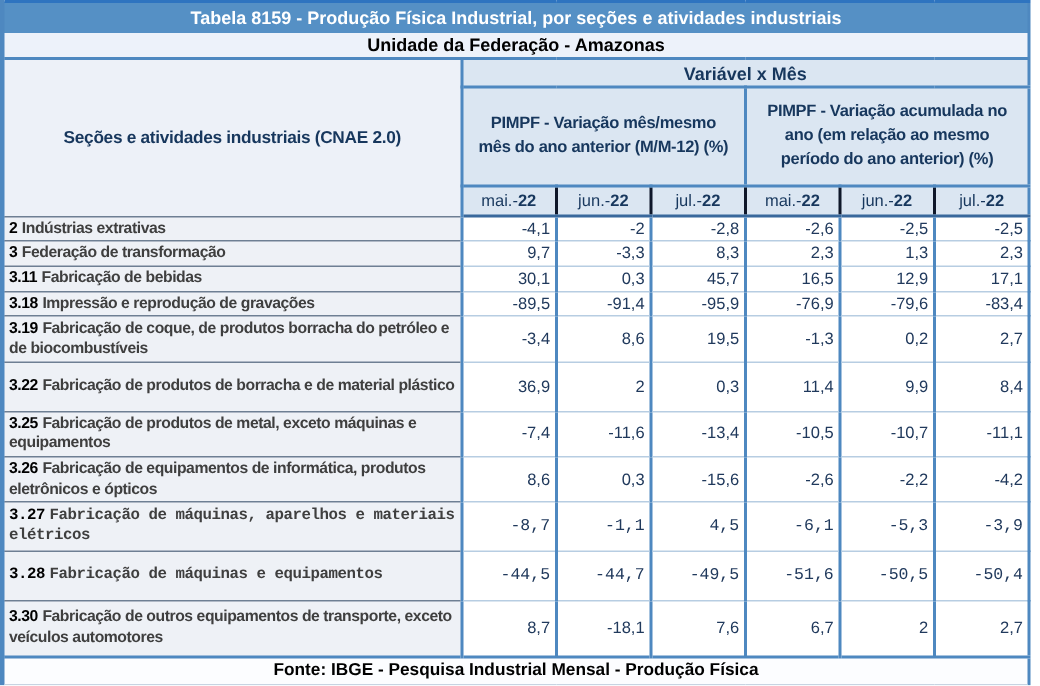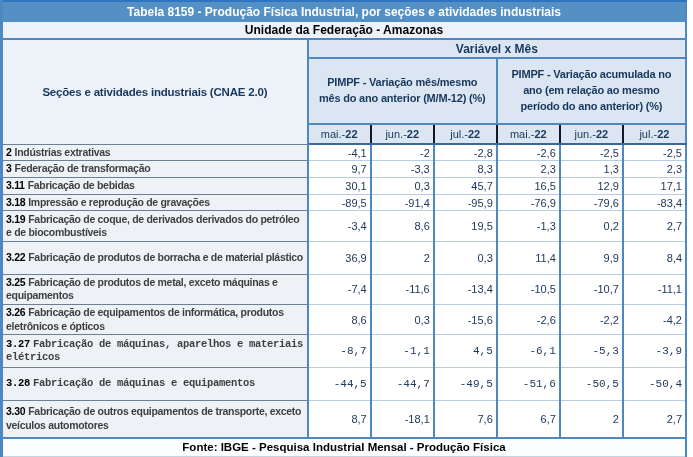--- a/index.html
+++ b/index.html
@@ -145,21 +145,21 @@
     <td class="lbl"><span class="code">3.18</span><span class="nm">Impressão e reprodução de gravações</span></td>
     <td class="v">-89,5</td>
     <td class="v">-91,4</td>
     <td class="v">-95,9</td>
     <td class="v">-76,9</td>
     <td class="v">-79,6</td>
     <td class="v">-83,4</td>
   </tr>
 
   <tr class="h31">
-    <td class="lbl"><span class="code">3.19</span><span class="nm">Fabricação de coque, de derivados derivados do petróleo e de biocombustíveis</span></td>
+    <td class="lbl"><span class="code">3.19</span><span class="nm">Fabricação de coque, de produtos borracha do petróleo e de biocombustíveis</span></td>
     <td class="v">-3,4</td>
     <td class="v">8,6</td>
     <td class="v">19,5</td>
     <td class="v">-1,3</td>
     <td class="v">0,2</td>
     <td class="v">2,7</td>
   </tr>
 
   <tr class="h32">
     <td class="lbl"><span class="code">3.22</span><span class="nm">Fabricação de produtos de borracha e de material plástico</span></td>

